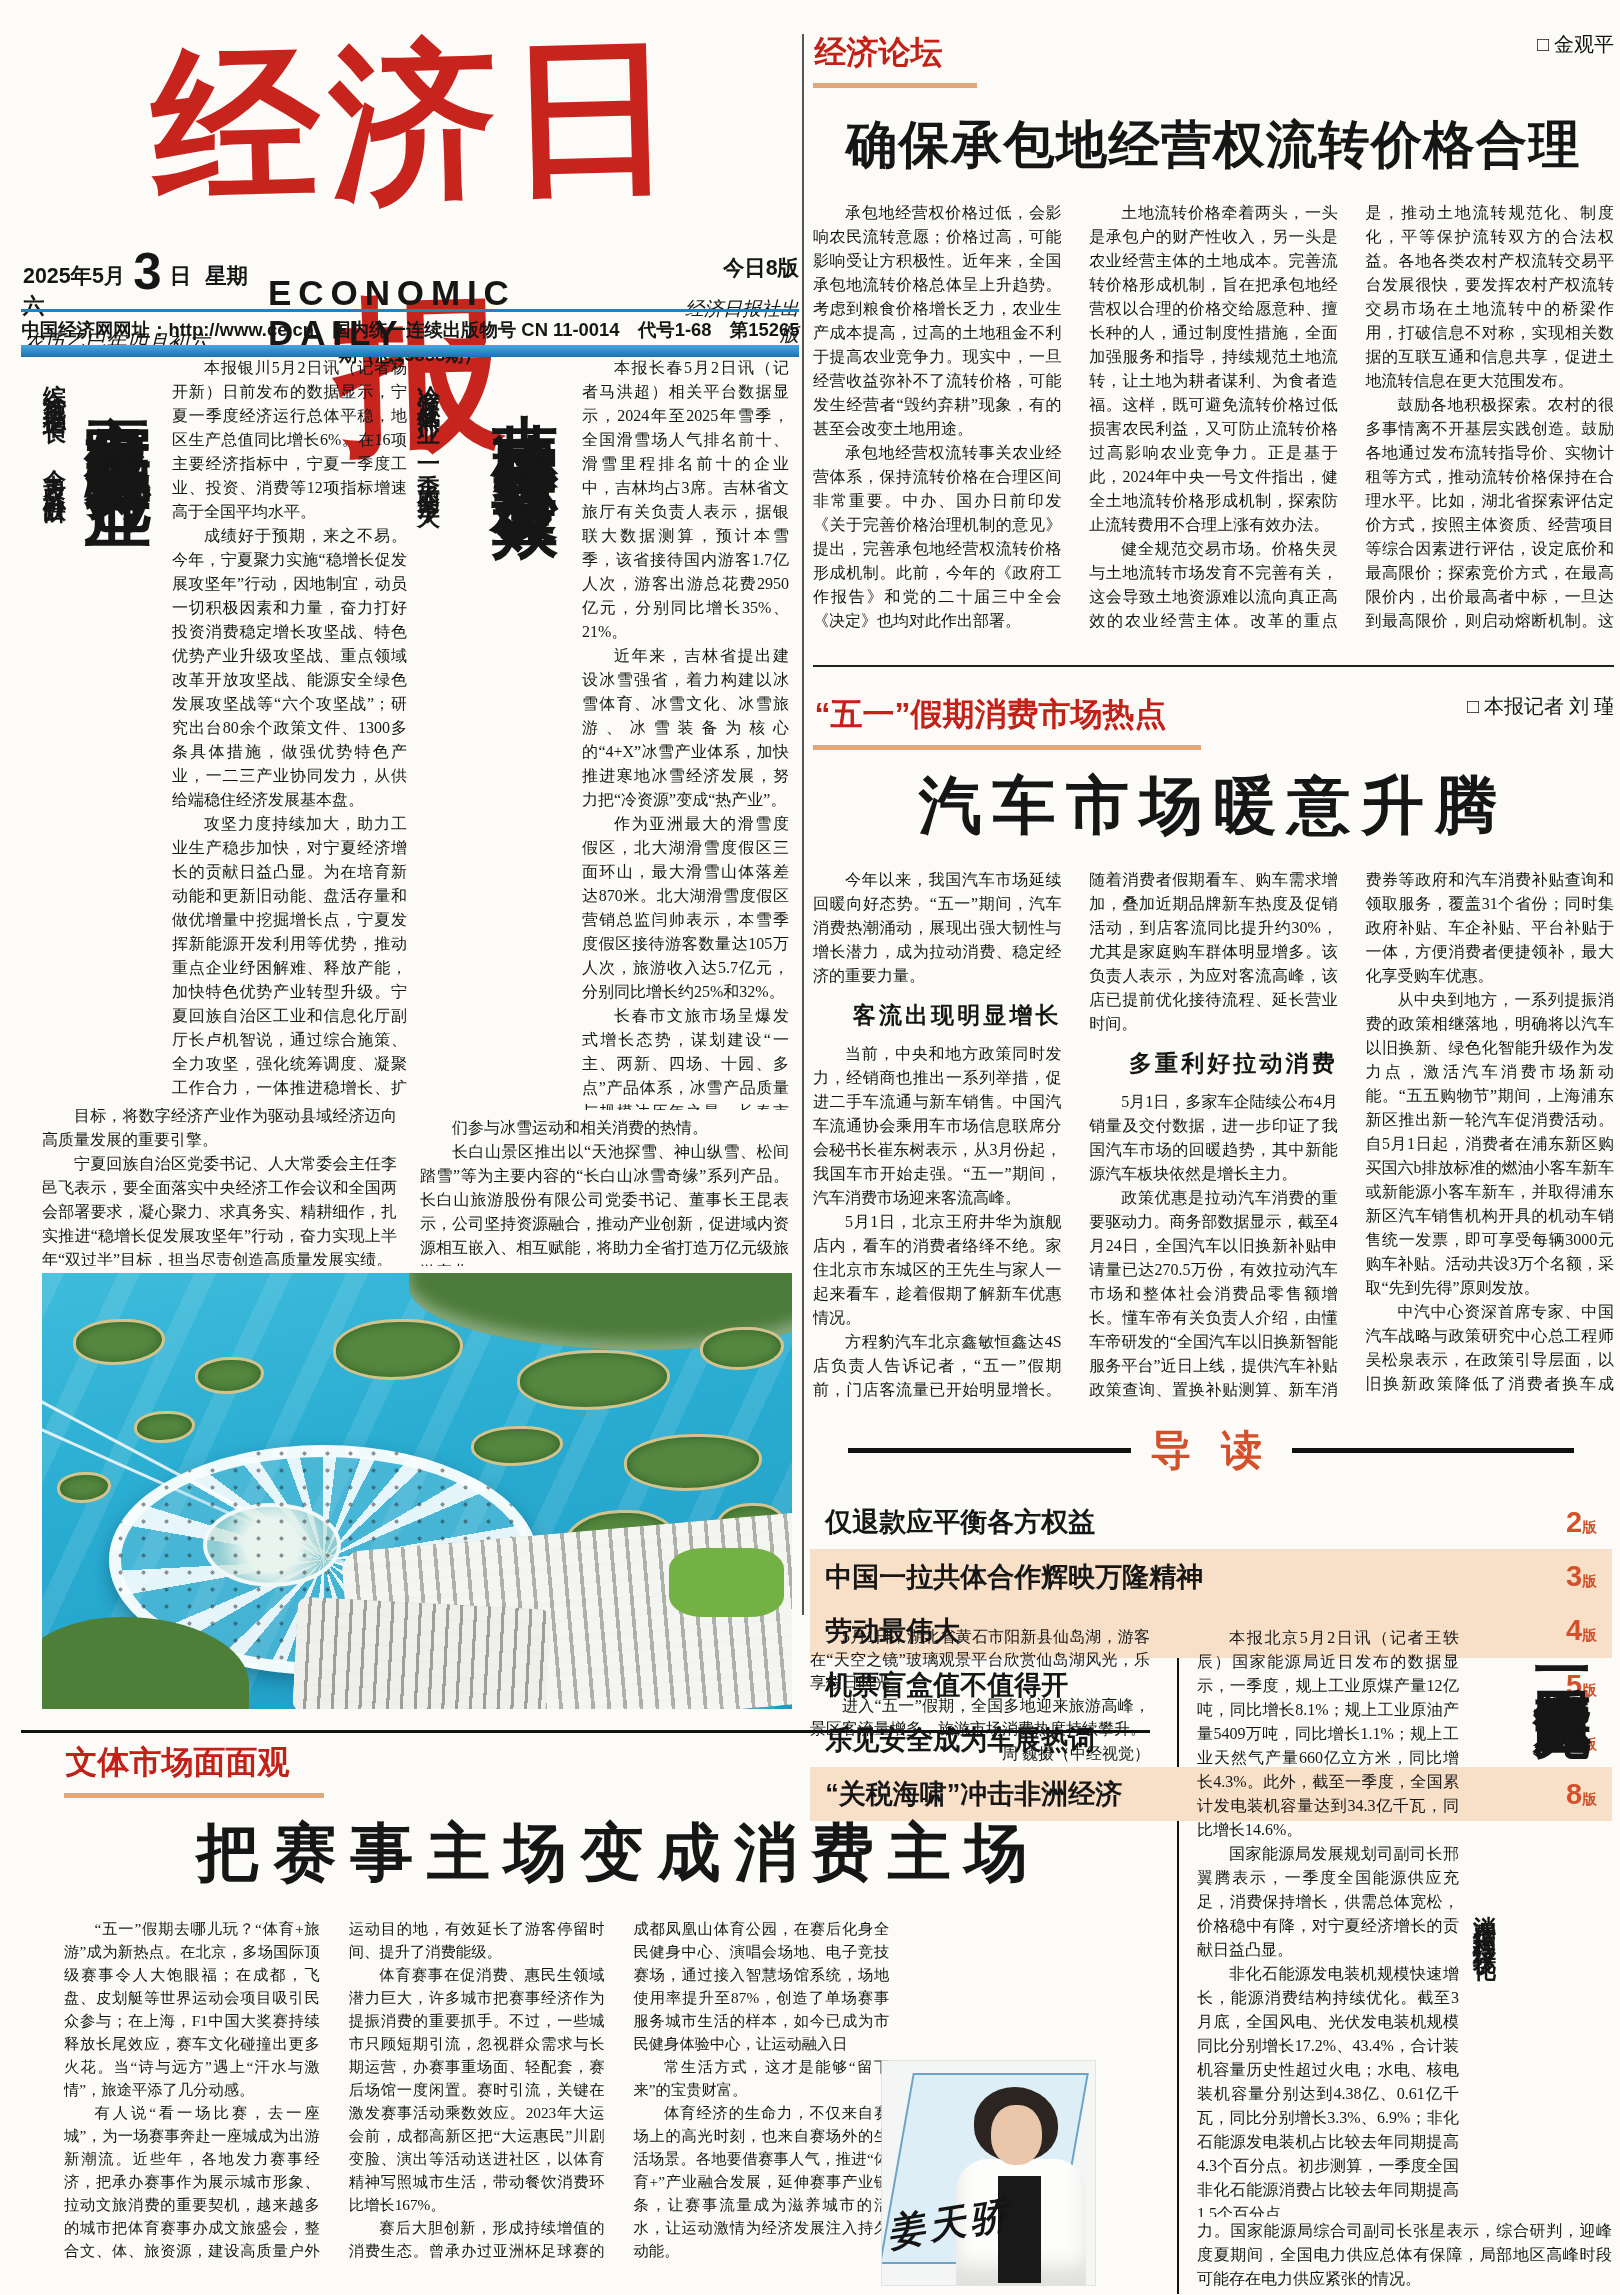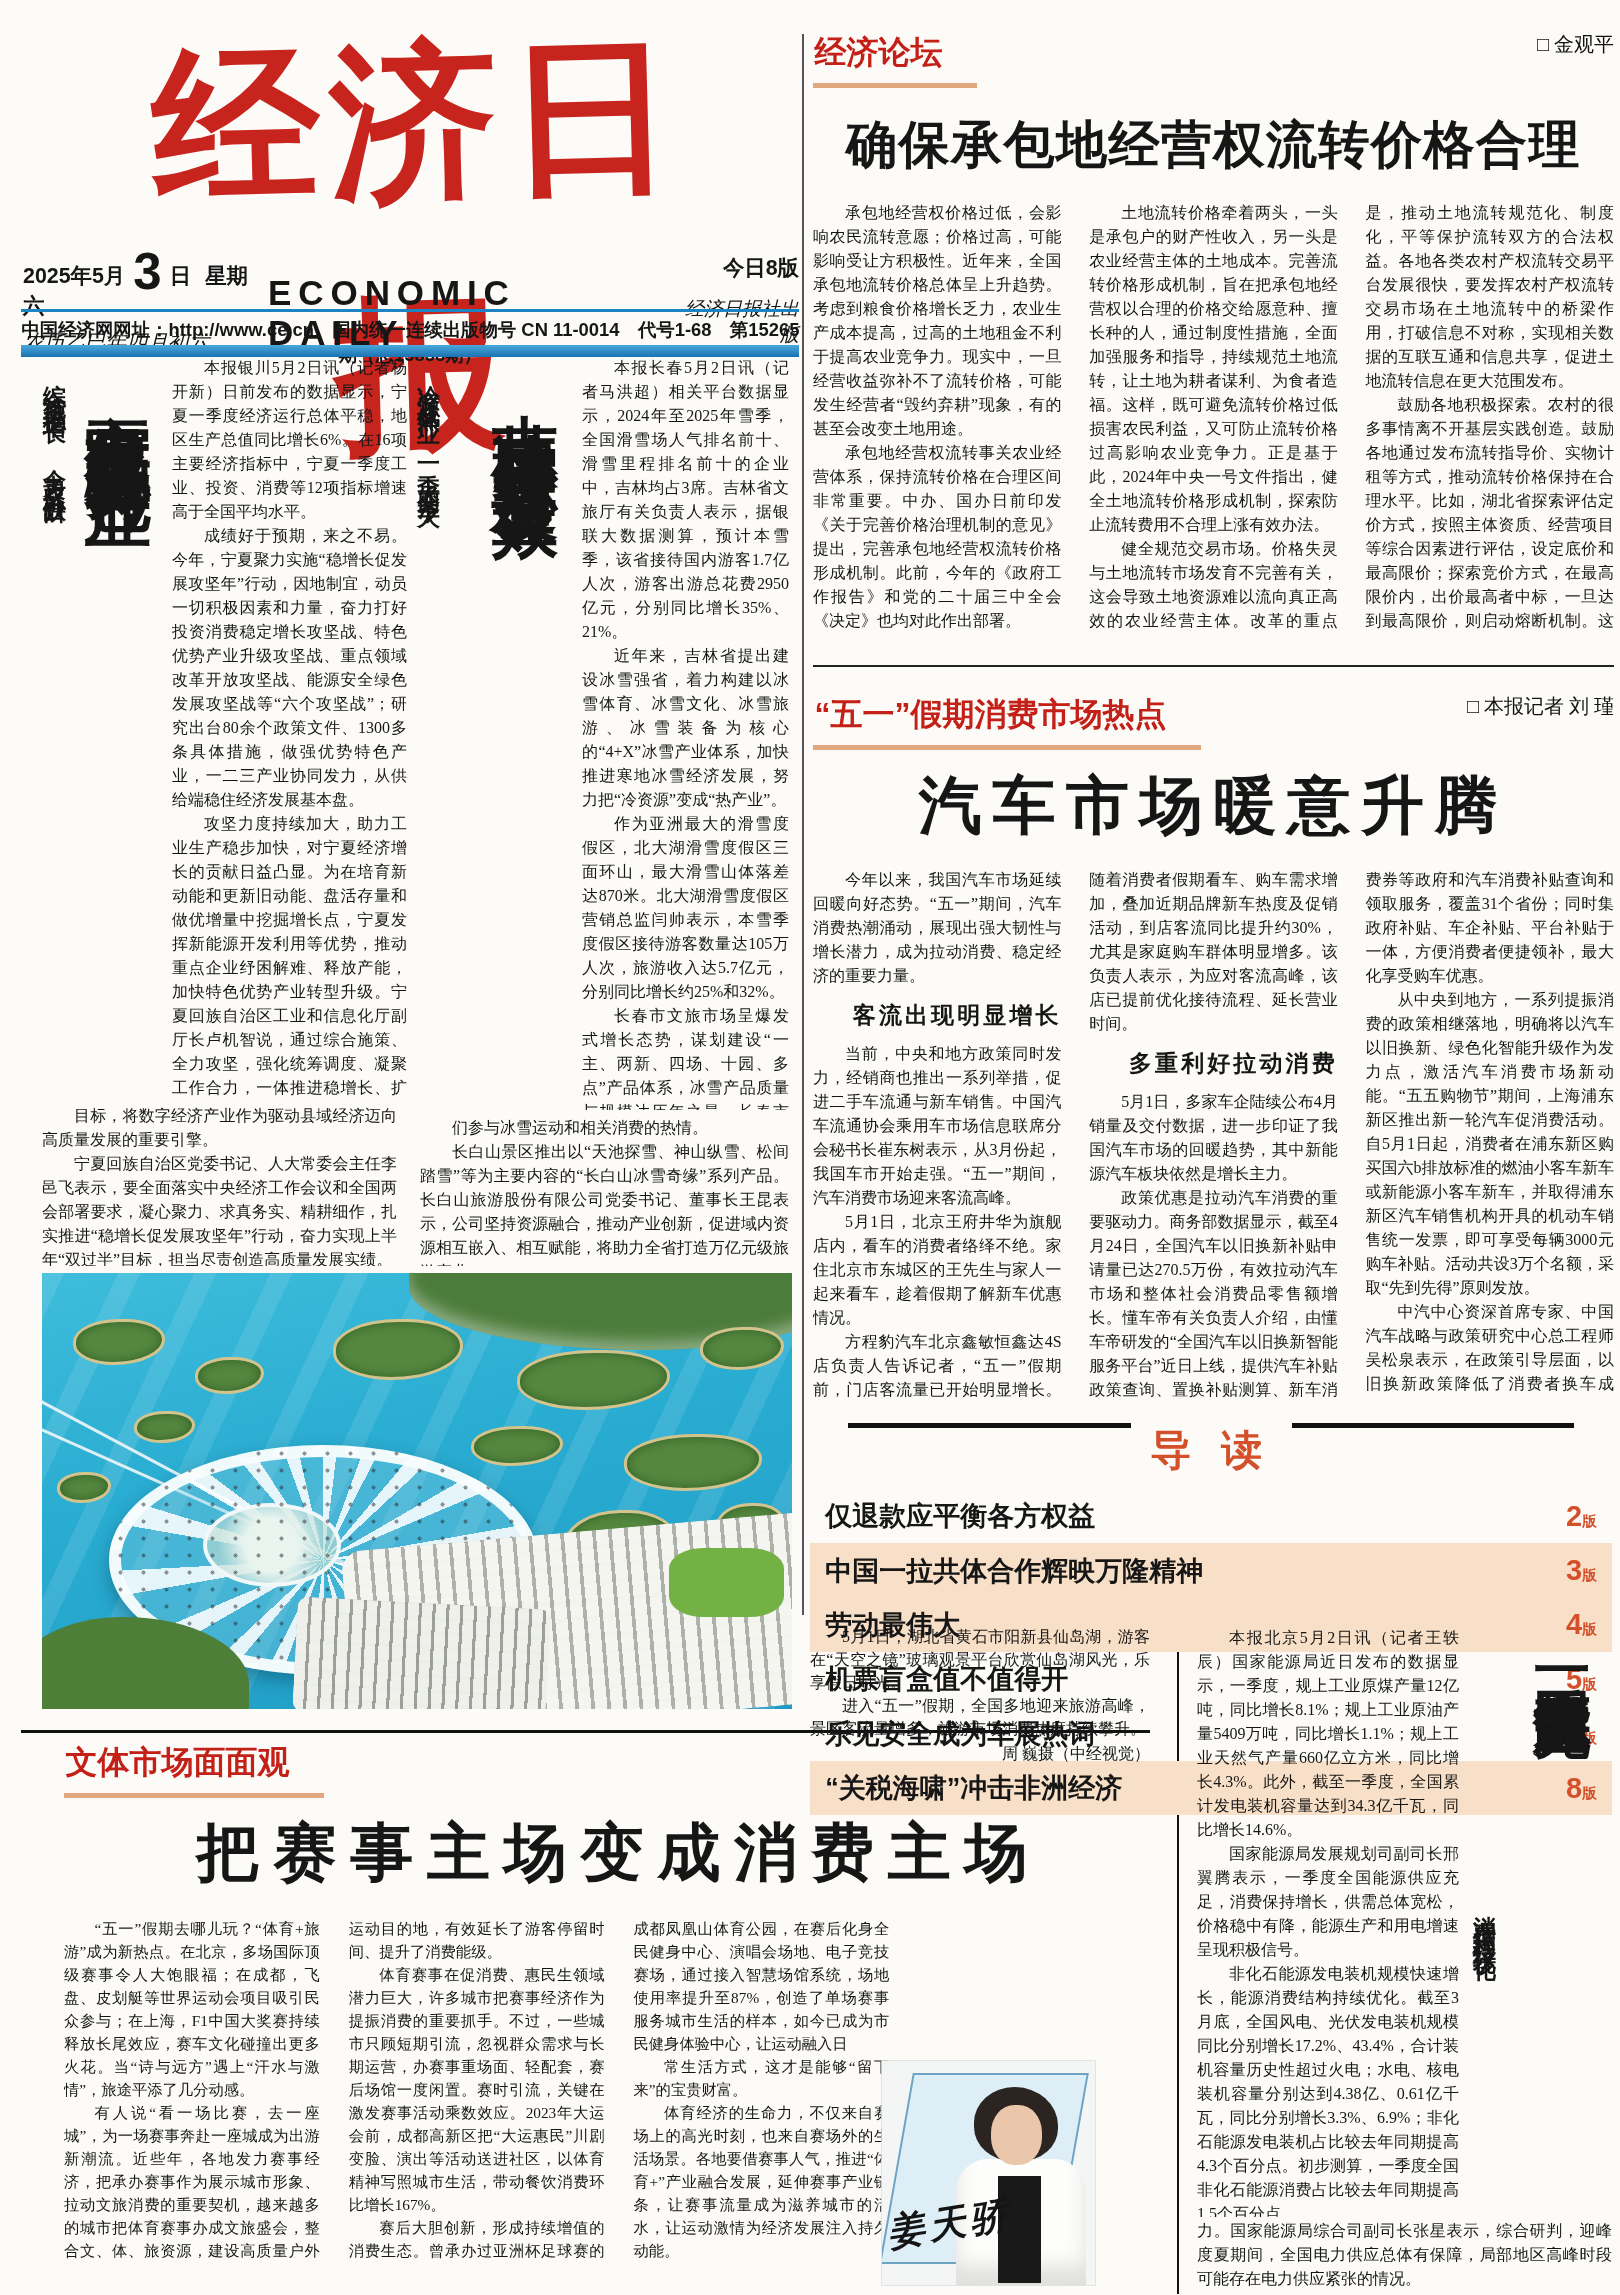--- a/index.html
+++ b/index.html
@@ -51,21 +51,21 @@
   .forum .art-body{margin-top:21.4px;height:453px;column-count:3;column-gap:27.6px;}
   .forum-rule{margin-top:10.7px;border-top:2.3px solid #222;}
 
   
   .car{position:absolute;left:813px;top:693px;width:801px;}
   .car .headline{font-size:63px;letter-spacing:10.7px;margin-top:13.8px;}
   .car .art-body{margin-top:18.4px;height:536px;column-count:3;column-gap:27.6px;}
 
   
   .guide{position:absolute;left:810px;top:1423px;width:802px;}
-  .guide-title-row{display:flex;gap:20px;margin:0 38px 11px;}
+  .guide-title-row{display:flex;align-items:center;gap:20px;margin:0 38px 17px;}
   .dash{flex:1;border-top:5.4px solid #111;}
   .guide-title{font-family:"Liberation Sans",sans-serif;font-weight:900;font-size:41px;
                color:#d4502a;letter-spacing:9.2px;}
   .guide-grid{display:grid;grid-template-columns:1fr;column-gap:6.1px;}
   .guide-item{display:flex;justify-content:space-between;align-items:center;padding:9.2px 15.3px;}
   .guide-item.shaded{background:#f8dfc7;}
   .gi-title{font-family:"Liberation Sans",sans-serif;font-weight:900;font-size:27px;}
   .gi-page{font-family:"Liberation Sans",sans-serif;font-weight:900;font-size:29px;color:#d4502a;}
   .gi-ban{font-size:14.5px;color:#d4502a;font-weight:bold;}
 
@@ -328,21 +328,21 @@
     <div class="frame" data-name="portrait-frame"></div>
     <div class="p-body" data-name="portrait-jacket"></div>
     <div class="p-shirt" data-name="portrait-shirt"></div>
     <div class="p-hair" data-name="portrait-hair"></div>
     <div class="p-face" data-name="portrait-face"></div>
     <div class="signature" data-name="author-signature">姜天骄</div>
   </div>
 
   <div class="art-body en-body" data-name="energy-body">
       <p class="para" data-name="paragraph">本报北京5月2日讯（记者王轶辰）国家能源局近日发布的数据显示，一季度，规上工业原煤产量12亿吨，同比增长8.1%；规上工业原油产量5409万吨，同比增长1.1%；规上工业天然气产量660亿立方米，同比增长4.3%。此外，截至一季度，全国累计发电装机容量达到34.3亿千瓦，同比增长14.6%。</p>
-      <p class="para" data-name="paragraph">国家能源局发展规划司副司长邢翼腾表示，一季度全国能源供应充足，消费保持增长，供需总体宽松，价格稳中有降，能源生产和用电增速呈现积极信号。</p>
+      <p class="para" data-name="paragraph">国家能源局发展规划司副司长邢翼腾表示，一季度全国能源供应充足，消费保持增长，供需总体宽松，价格稳中有降，对宁夏经济增长的贡献日益凸显。</p>
       <p class="para" data-name="paragraph">非化石能源发电装机规模快速增长，能源消费结构持续优化。截至3月底，全国风电、光伏发电装机规模同比分别增长17.2%、43.4%，合计装机容量历史性超过火电；水电、核电装机容量分别达到4.38亿、0.61亿千瓦，同比分别增长3.3%、6.9%；非化石能源发电装机占比较去年同期提高4.3个百分点。初步测算，一季度全国非化石能源消费占比较去年同期提高1.5个百分点。</p>
     </div>
   <div class="en-wide" data-name="energy-body-bottom">力。国家能源局综合司副司长张星表示，综合研判，迎峰度夏期间，全国电力供应总体有保障，局部地区高峰时段可能存在电力供应紧张的情况。</div>
   <div class="kicker en-kicker" data-name="energy-kicker">
     <span data-name="kicker-text">消费结构持续优化</span>
   </div>
   <h1 class="vhead en-headline" data-name="energy-headline" style="margin:0;">一季度全国能源供应充足</h1>
 
 </div>
 

